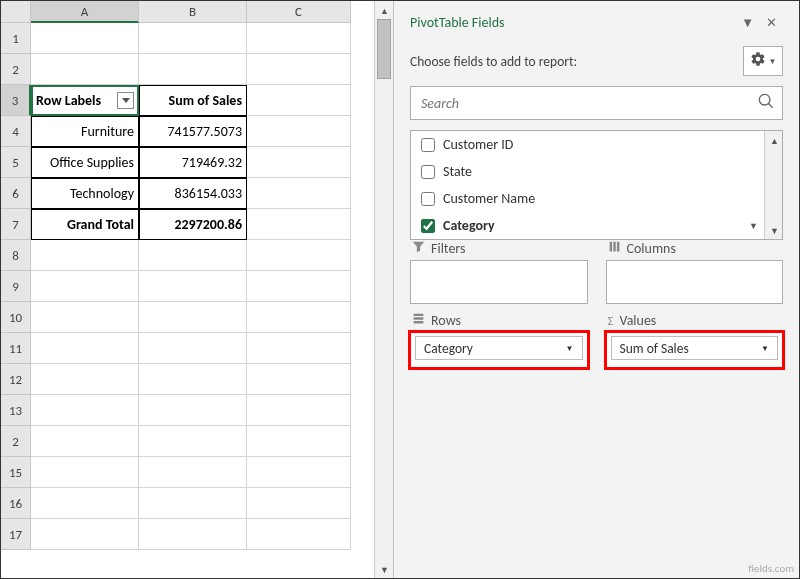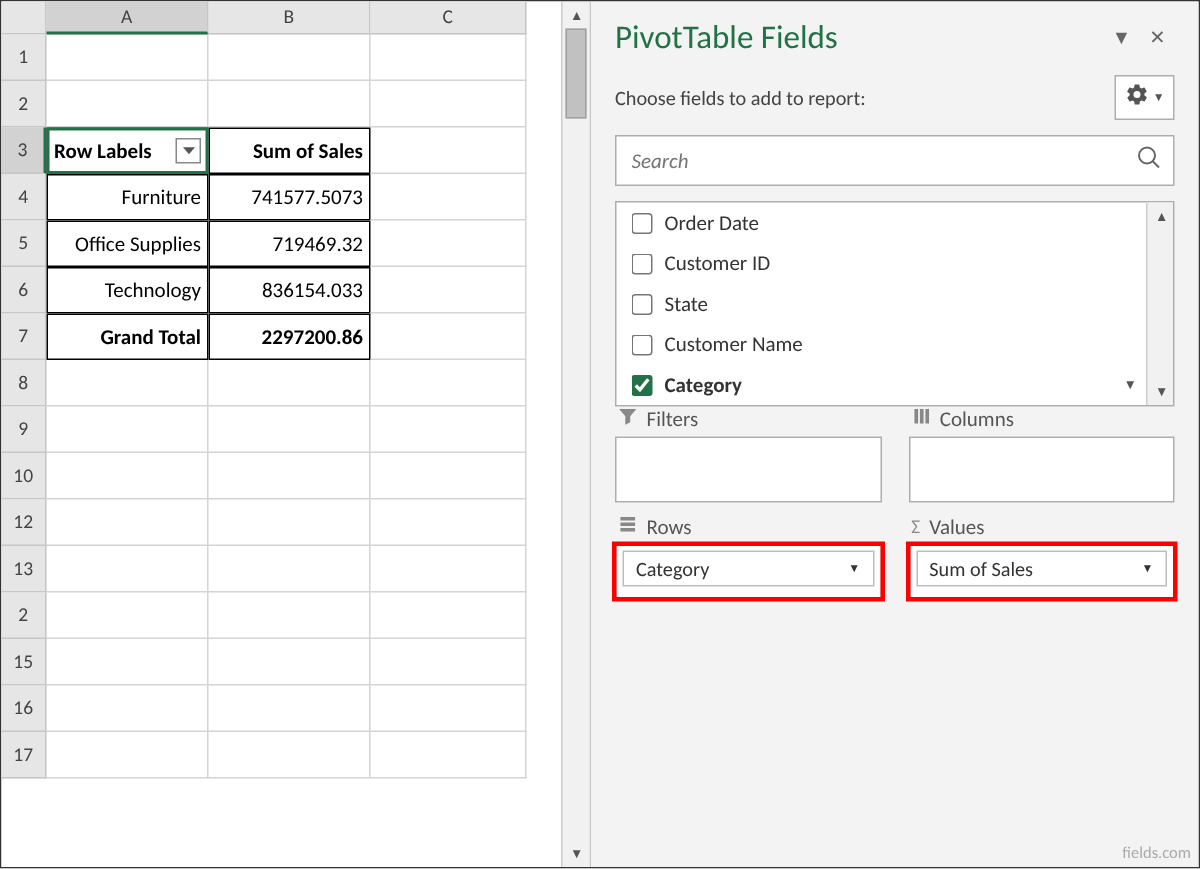--- a/index.html
+++ b/index.html
@@ -29,21 +29,21 @@
 .filter-btn svg { width: 8px; height: 5px; }
 
 .sheet-vscroll { width: 19px; background: #f1f1f1; border-left: 1px solid #ccc; position: relative; }
 .scroll-thumb { position: absolute; top: 18px; left: 2px; width: 14px; height: 60px; background: #c1c1c1; border: 1px solid #a1a1a1; }
 .scroll-arrow { position: absolute; left: 0; width: 19px; height: 18px; display: flex; align-items: center; justify-content: center; font-size: 9px; color: #555; }
 .scroll-arrow.up { top: 0; } .scroll-arrow.down { bottom: 0; }
 
 
 .pane { flex: 1; background: #f3f3f3; border-left: 1px solid #c6c6c6; display: flex; flex-direction: column; padding: 0; }
 .pane-head { display: flex; align-items: center; padding: 10px 16px 4px 16px; }
-.pane-title { font-size: 22px; color: #217346; font-weight: 400; flex: 1; }
+.pane-title { font-size: 14px; color: #217346; font-weight: 400; flex: 1; }
 .pane-head .hicon { color: #666; font-size: 13px; padding: 4px 6px; cursor: default; }
 .instruction { display: flex; align-items: center; padding: 8px 16px 10px 16px; }
 .instruction-text { font-size: 13.5px; color: #444; flex: 1; }
 .gear-btn { width: 40px; height: 30px; border: 1px solid #adadad; background: #fff; display: flex; align-items: center; justify-content: center; gap: 3px; }
 .gear-btn svg { width: 16px; height: 16px; }
 
 .search-box { margin: 0 16px 10px 16px; height: 34px; border: 1px solid #adadad; background: #fff; display: flex; align-items: center; padding: 0 8px; }
 .search-box input { border: none; outline: none; flex: 1; font-size: 14px; font-style: italic; color: #888; background: transparent; }
 .search-box .sicon { color: #666; }
 
@@ -142,20 +142,26 @@
           <div class="cell colB"></div>
           <div class="cell colC"></div>
         </div>
         <div class="grow">
           <div class="row-head">10</div>
           <div class="cell colA"></div>
           <div class="cell colB"></div>
           <div class="cell colC"></div>
         </div>
         <div class="grow">
+          <div class="row-head">11</div>
+          <div class="cell colA"></div>
+          <div class="cell colB"></div>
+          <div class="cell colC"></div>
+        </div>
+        <div class="grow">
           <div class="row-head">12</div>
           <div class="cell colA"></div>
           <div class="cell colB"></div>
           <div class="cell colC"></div>
         </div>
         <div class="grow">
           <div class="row-head">13</div>
           <div class="cell colA"></div>
           <div class="cell colB"></div>
           <div class="cell colC"></div>
@@ -216,24 +222,20 @@
         <svg width="16" height="16" viewBox="0 0 24 24">
             <path fill="none" stroke="#666" stroke-width="2" d="M10 18a8 8 0 1 0 0-16 8 8 0 0 0 0 16Zm6-2 6 6"></path>
           </svg>
       </span>
     </div>
 
     <div class="field-list">
       <div class="field-items" id="field-items">
           <div class="field-item">
             <input type="checkbox" style="">
-            <span>Order Date</span>
-          </div>
-          <div class="field-item">
-            <input type="checkbox" style="">
             <span>Customer ID</span>
           </div>
           <div class="field-item">
             <input type="checkbox" style="">
             <span>State</span>
           </div>
           <div class="field-item">
             <input type="checkbox" style="">
             <span>Customer Name</span>
           </div>

